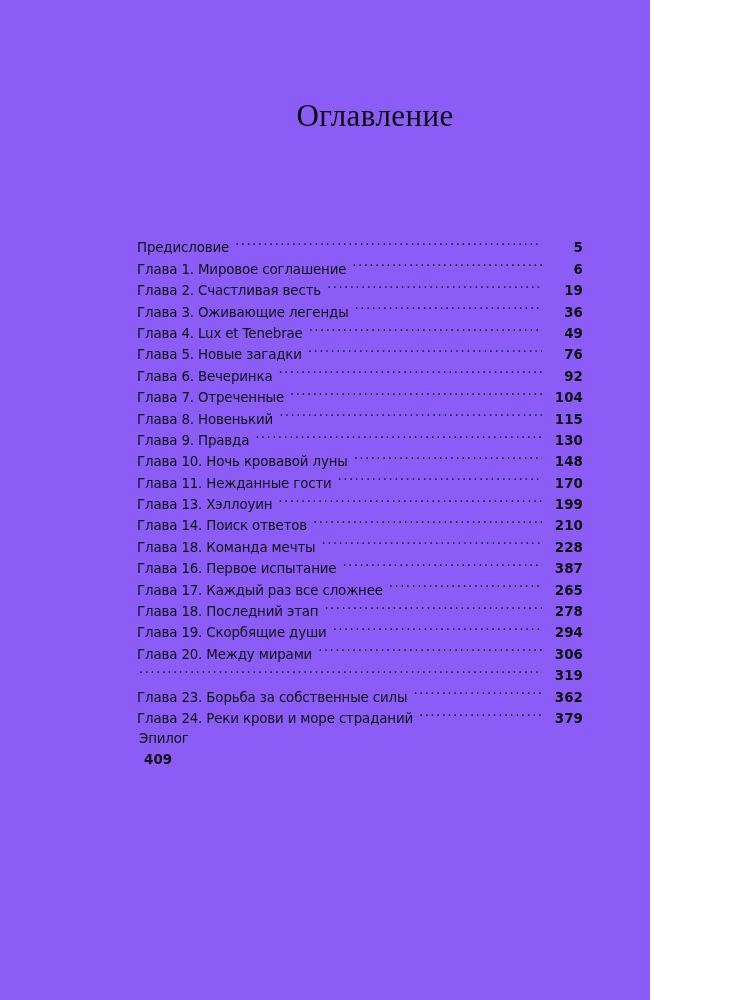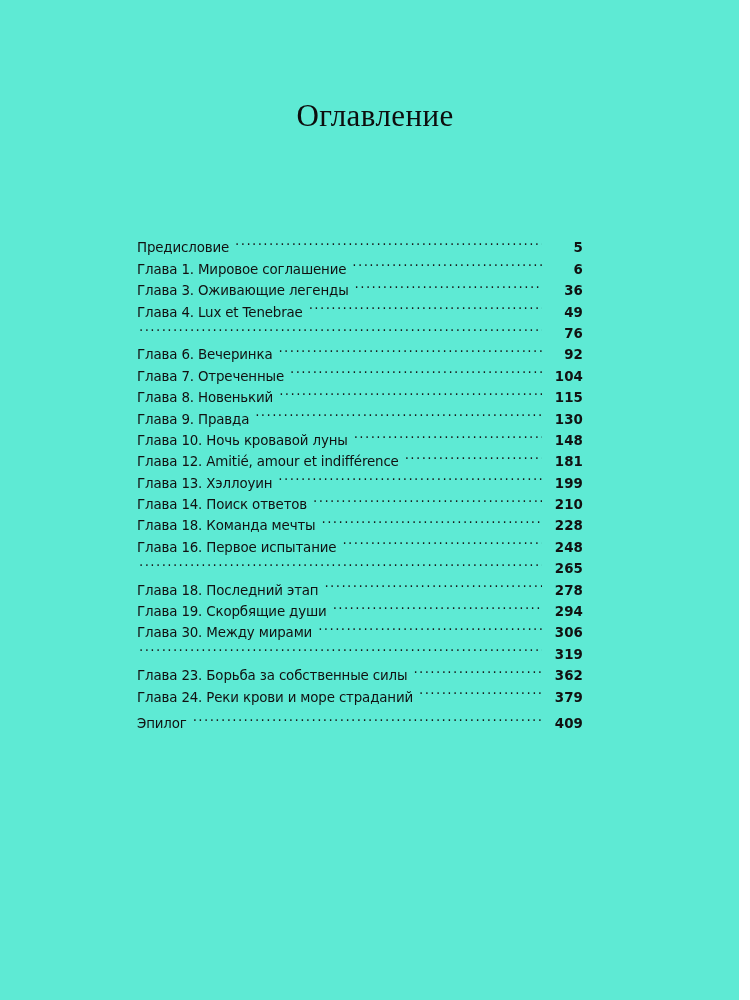--- a/index.html
+++ b/index.html
@@ -11,23 +11,23 @@
     width: 750px;
     height: 1000px;
     overflow: hidden;
     font-family: "Liberation Serif", "DejaVu Serif", serif;
     color: #121212;
     -webkit-font-smoothing: antialiased;
   }
 
   .page {
     position: relative;
-    width: 739px;
+    width: 650px;
     height: 1000px;
-    background: #5eead4;
+    background: #8b5cf6;
   }
 
   .toc-title {
     position: absolute;
     top: 100px;
     left: 0;
     width: 750px;
     text-align: center;
     font-family: "Liberation Serif", "DejaVu Serif", serif;
     font-size: 31px;
@@ -52,20 +52,21 @@
     font-size: 13.4px;
     font-weight: 400;
     color: #111111;
     height: 21.4px;
     line-height: 21.4px;
     white-space: nowrap;
   }
 
   .toc-row.gap-before {
     margin-top: 5px;
+    flex-direction: column;
   }
 
   .entry-label {
     flex: 0 0 auto;
     letter-spacing: -0.15px;
     padding-right: 4px;
   }
 
   .leader {
     flex: 1 1 auto;
@@ -105,30 +106,36 @@
         <span class="entry-label">Предисловие</span>
         <span class="leader"></span>
         <span class="entry-page">5</span>
       </div>
       <div class="toc-row">
         <span class="entry-label">Глава 1. Мировое соглашение</span>
         <span class="leader"></span>
         <span class="entry-page">6</span>
       </div>
       <div class="toc-row">
+        <span class="entry-label">Глава 2. Счастливая весть</span>
+        <span class="leader"></span>
+        <span class="entry-page">19</span>
+      </div>
+      <div class="toc-row">
         <span class="entry-label">Глава 3. Оживающие легенды</span>
         <span class="leader"></span>
         <span class="entry-page">36</span>
       </div>
       <div class="toc-row">
         <span class="entry-label">Глава 4. Lux et Tenebrae</span>
         <span class="leader"></span>
         <span class="entry-page">49</span>
       </div>
       <div class="toc-row">
+        <span class="entry-label">Глава 5. Новые загадки</span>
         <span class="leader"></span>
         <span class="entry-page">76</span>
       </div>
       <div class="toc-row">
         <span class="entry-label">Глава 6. Вечеринка</span>
         <span class="leader"></span>
         <span class="entry-page">92</span>
       </div>
       <div class="toc-row">
         <span class="entry-label">Глава 7. Отреченные</span>
@@ -144,60 +151,61 @@
         <span class="entry-label">Глава 9. Правда</span>
         <span class="leader"></span>
         <span class="entry-page">130</span>
       </div>
       <div class="toc-row">
         <span class="entry-label">Глава 10. Ночь кровавой луны</span>
         <span class="leader"></span>
         <span class="entry-page">148</span>
       </div>
       <div class="toc-row">
-        <span class="entry-label">Глава 12. Amitié, amour et indifférence</span>
-        <span class="leader"></span>
-        <span class="entry-page">181</span>
+        <span class="entry-label">Глава 11. Нежданные гости</span>
+        <span class="leader"></span>
+        <span class="entry-page">170</span>
       </div>
       <div class="toc-row">
         <span class="entry-label">Глава 13. Хэллоуин</span>
         <span class="leader"></span>
         <span class="entry-page">199</span>
       </div>
       <div class="toc-row">
         <span class="entry-label">Глава 14. Поиск ответов</span>
         <span class="leader"></span>
         <span class="entry-page">210</span>
       </div>
       <div class="toc-row">
         <span class="entry-label">Глава 18. Команда мечты</span>
         <span class="leader"></span>
         <span class="entry-page">228</span>
       </div>
       <div class="toc-row">
         <span class="entry-label">Глава 16. Первое испытание</span>
         <span class="leader"></span>
-        <span class="entry-page">248</span>
-      </div>
-      <div class="toc-row">
+        <span class="entry-page">387</span>
+      </div>
+      <div class="toc-row">
+        <span class="entry-label">Глава 17. Каждый раз все сложнее</span>
         <span class="leader"></span>
         <span class="entry-page">265</span>
       </div>
       <div class="toc-row">
         <span class="entry-label">Глава 18. Последний этап</span>
         <span class="leader"></span>
         <span class="entry-page">278</span>
       </div>
       <div class="toc-row">
         <span class="entry-label">Глава 19. Скорбящие души</span>
         <span class="leader"></span>
         <span class="entry-page">294</span>
       </div>
       <div class="toc-row">
-        <span class="entry-label">Глава 30. Между мирами</span>
+        <span class="entry-label">Глава 20. Между мирами</span>
         <span class="leader"></span>
         <span class="entry-page">306</span>
       </div>
       <div class="toc-row">
         <span class="leader"></span>
         <span class="entry-page">319</span>
       </div>
       <div class="toc-row">
         <span class="entry-label">Глава 23. Борьба за собственные силы</span>
         <span class="leader"></span>

